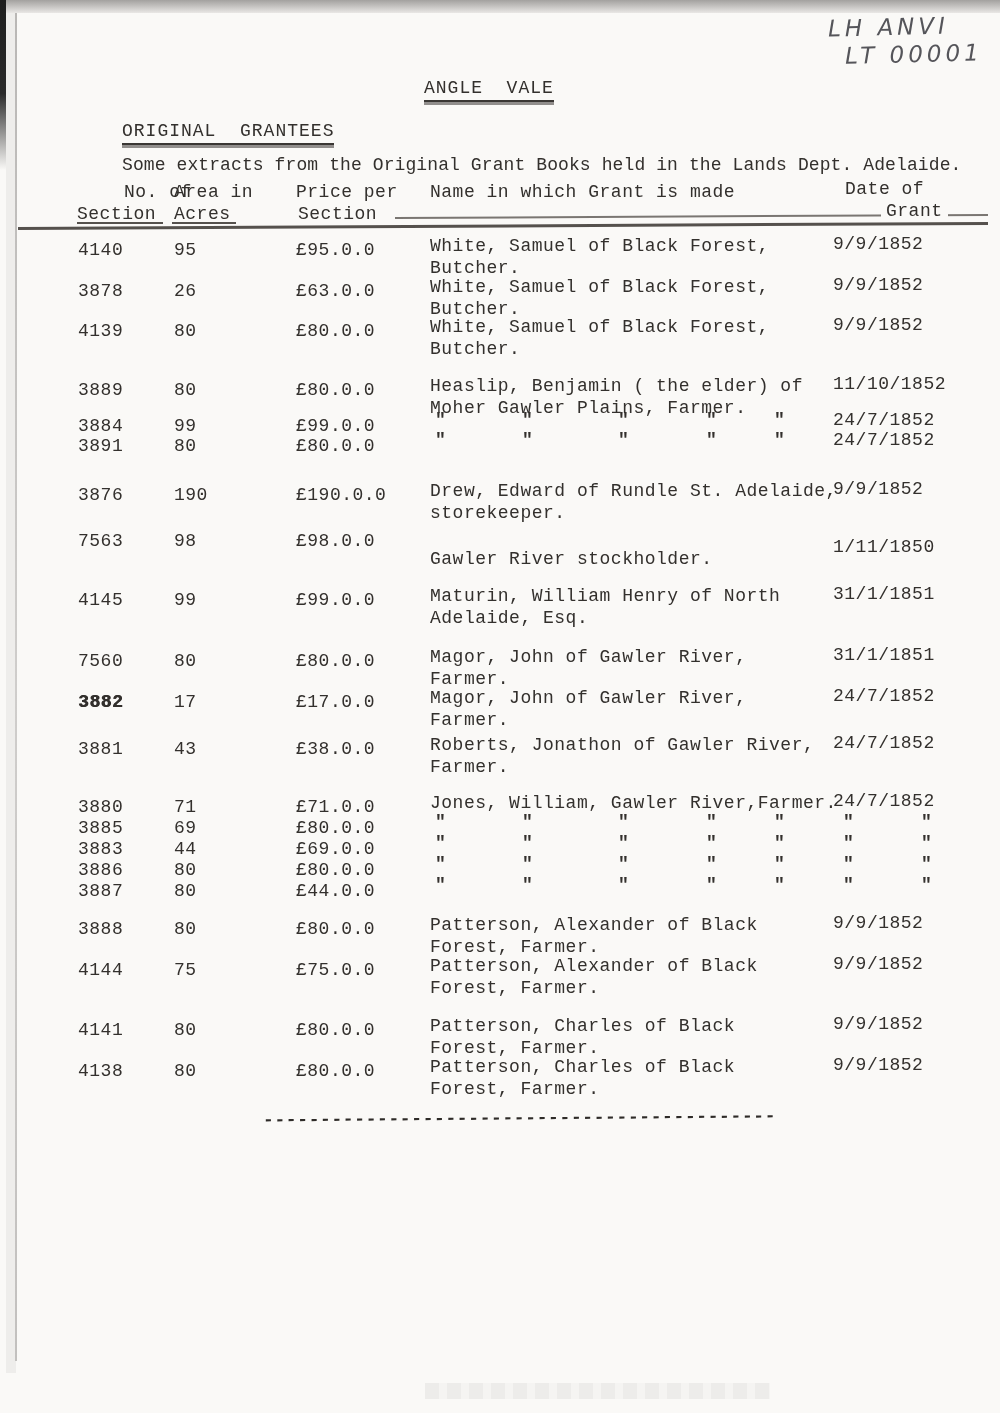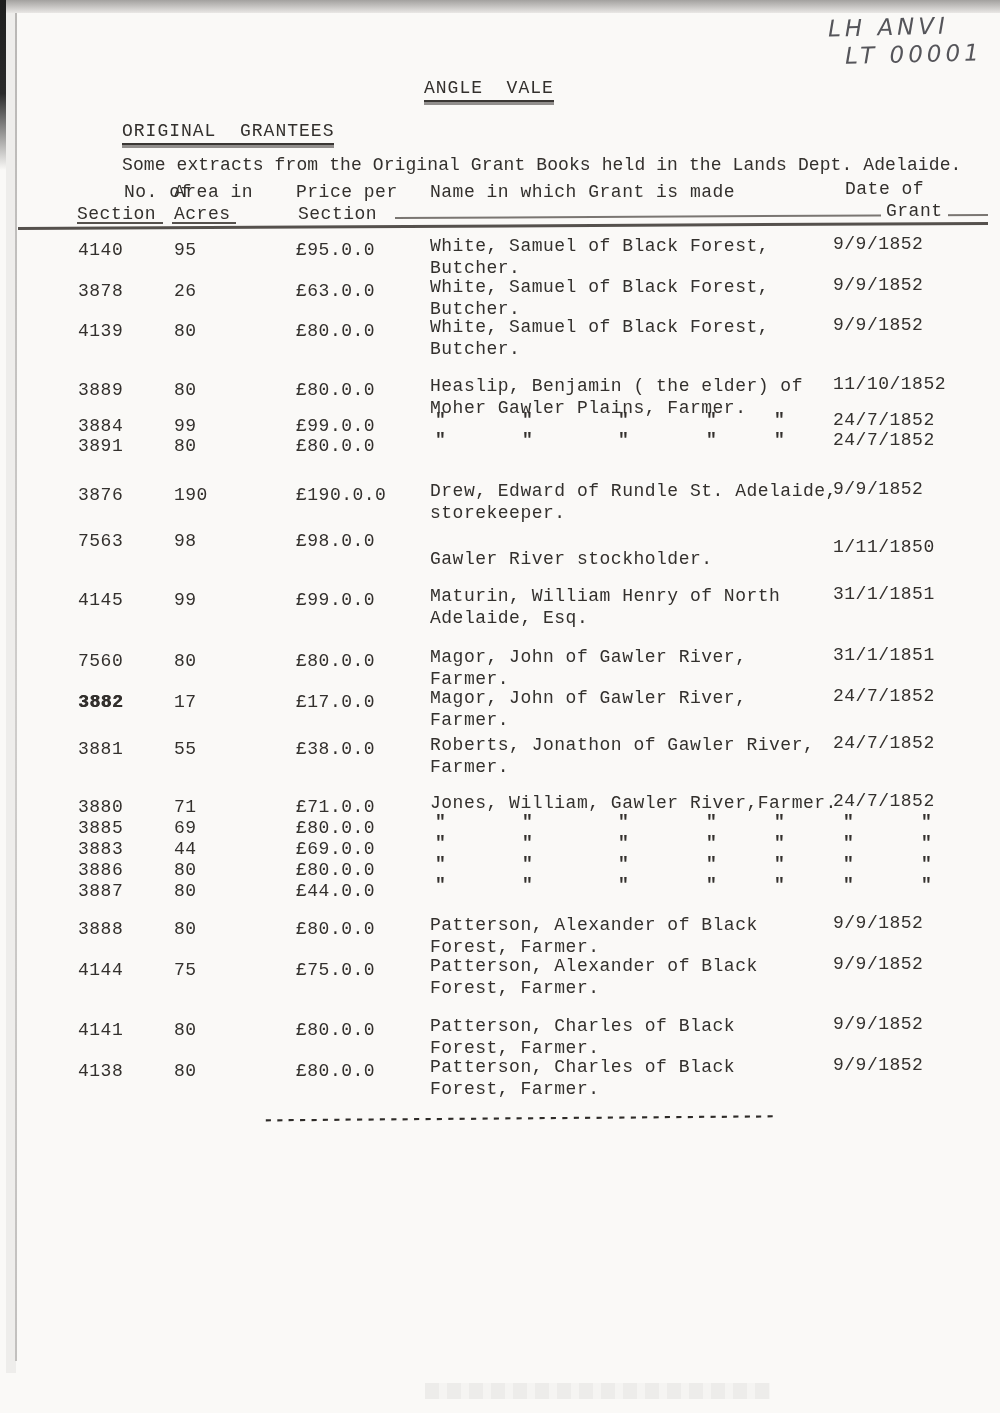--- a/index.html
+++ b/index.html
@@ -177,21 +177,21 @@
       <div class="trow" style="top: 686px;">
         <div class="cell num ovst" style="left: 78px; top: 6px;">3882</div>
         <div class="cell num" style="left: 174px; top: 6px;">17</div>
         <div class="cell num" style="left: 296px; top: 6px;">£17.0.0</div>
         <div class="cell" style="left: 430px; top: 2px;">Magor, John of Gawler River,</div>
         <div class="cell" style="left: 430px; top: 24px;">Farmer.</div>
         <div class="cell" style="left: 833px; top: 0px;">24/7/1852</div>
       </div>
       <div class="trow" style="top: 733px;">
         <div class="cell num" style="left: 78px; top: 6px;">3881</div>
-        <div class="cell num" style="left: 174px; top: 6px;">55</div>
+        <div class="cell num" style="left: 174px; top: 6px;">43</div>
         <div class="cell num" style="left: 296px; top: 6px;">£38.0.0</div>
         <div class="cell" style="left: 430px; top: 2px;">Roberts, Jonathon of Gawler River,</div>
         <div class="cell" style="left: 430px; top: 24px;">Farmer.</div>
         <div class="cell" style="left: 833px; top: 0px;">24/7/1852</div>
       </div>
       <div class="trow" style="top: 791px;">
         <div class="cell num" style="left: 78px; top: 6px;">3880</div>
         <div class="cell num" style="left: 174px; top: 6px;">71</div>
         <div class="cell num" style="left: 296px; top: 6px;">£71.0.0</div>
         <div class="cell" style="left: 430px; top: 2px;">Jones, William, Gawler River,Farmer.</div>

